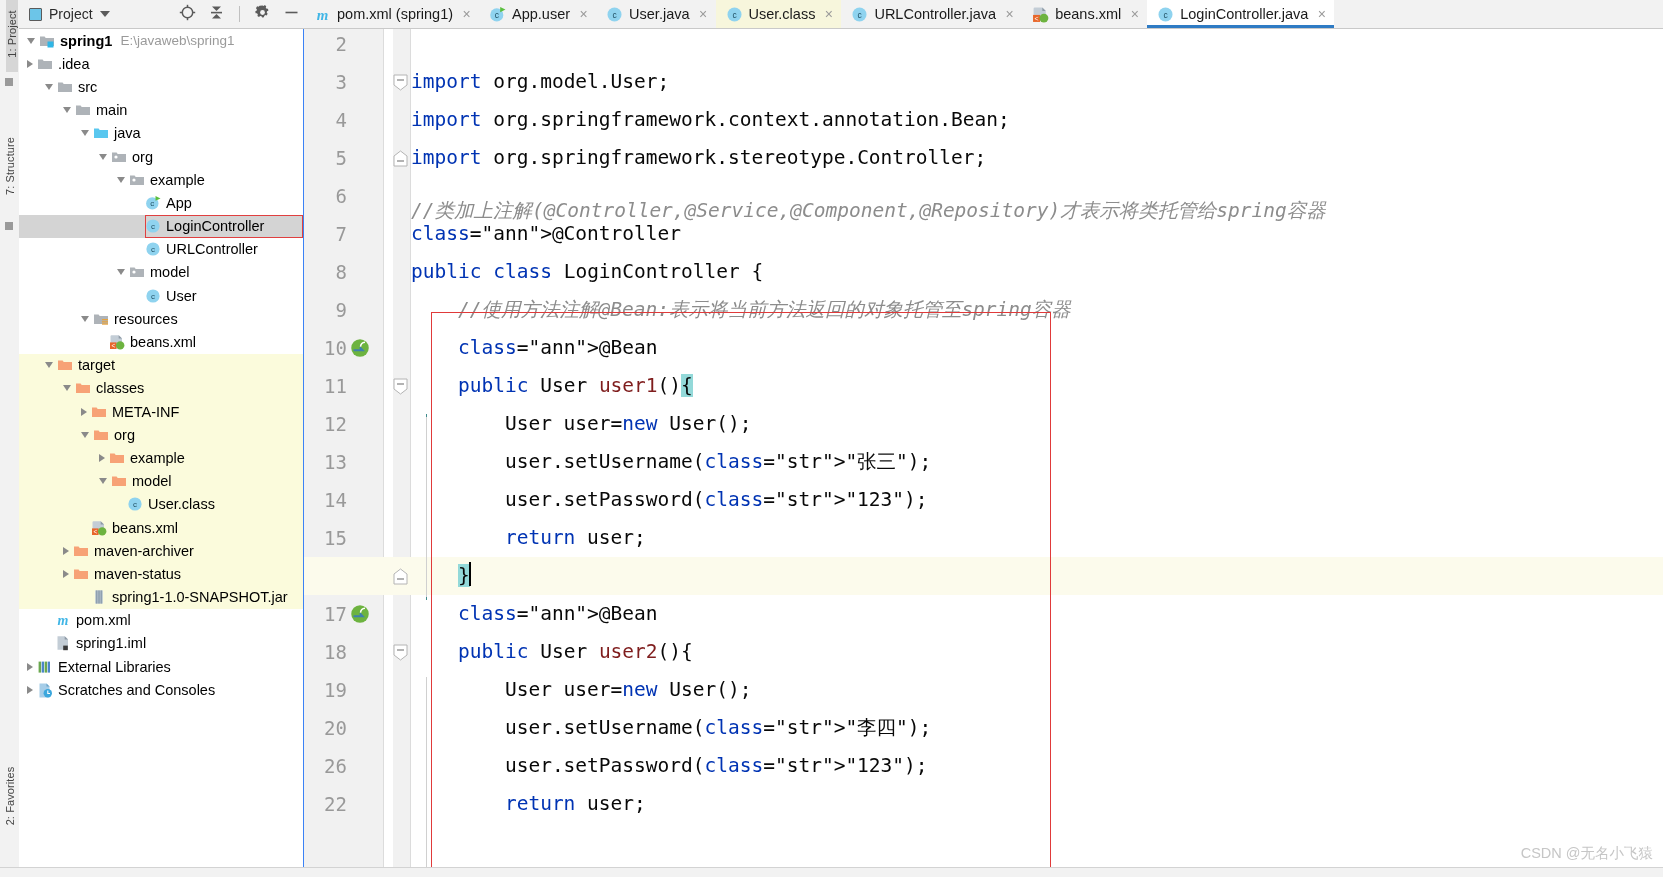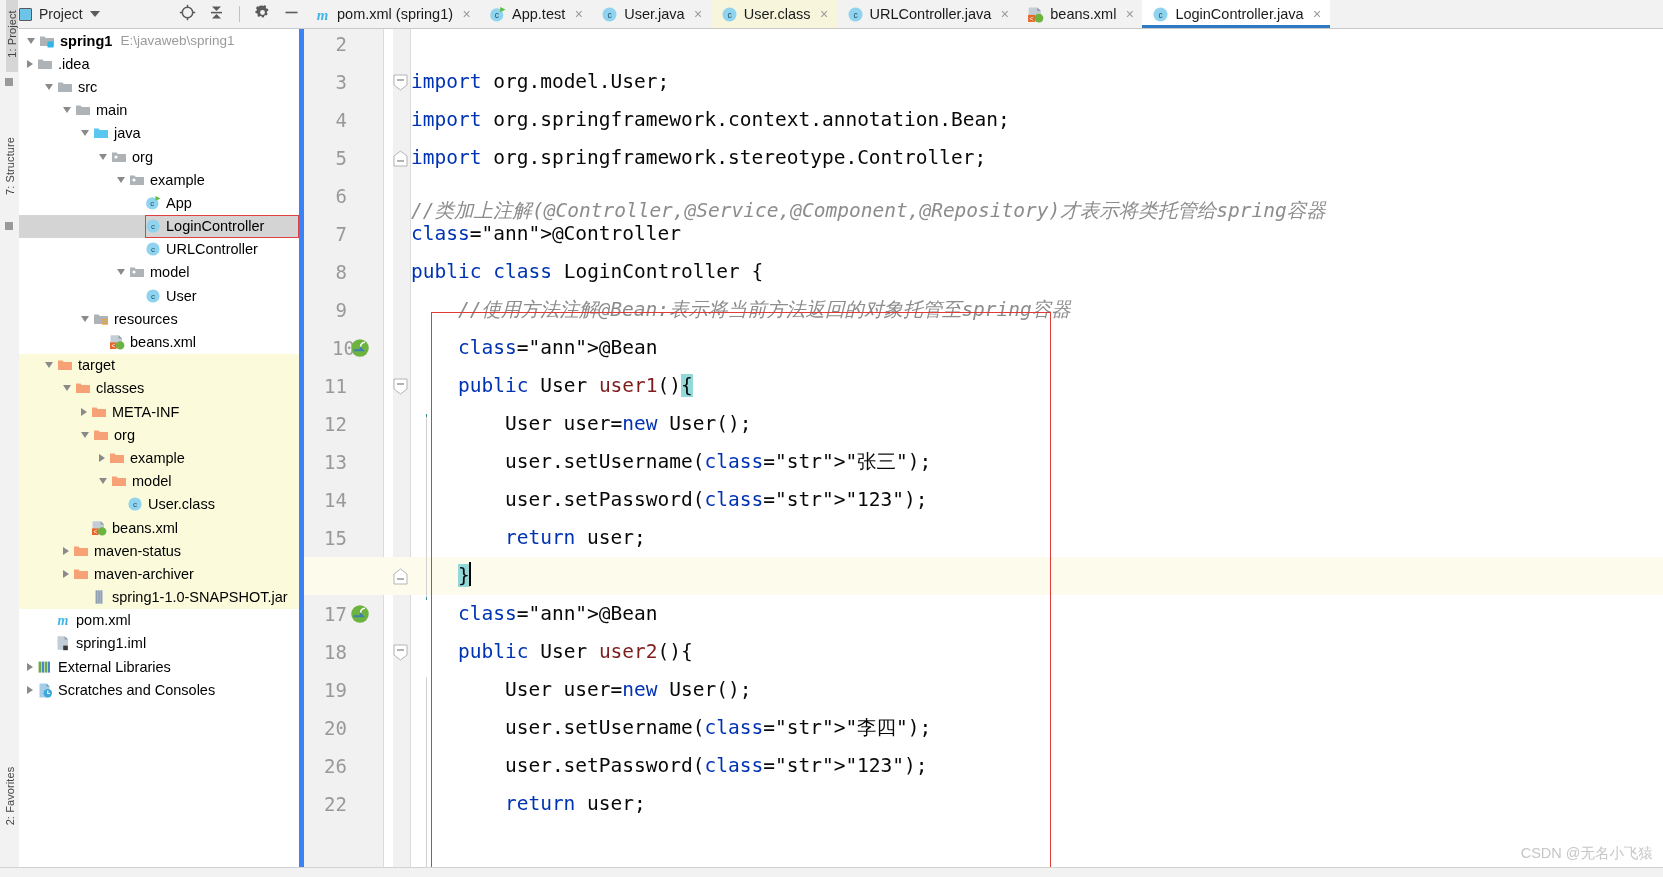--- a/index.html
+++ b/index.html
@@ -28,21 +28,21 @@
   .vsq{position:absolute;left:5px;width:8px;height:8px;background:#9a9a9a;}
 
   
   .tabbar{
     position:absolute;left:19px;top:0;width:1644px;height:29px;
     background:#f2f2f2;border-bottom:1px solid #c9c9c9;
     box-sizing:border-box;
   }
   .projhdr{
     position:absolute;left:0;top:0;width:285px;height:28px;
-    display:flex;align-items:center;box-sizing:border-box;
+    display:flex;align-items:center;padding-left:10px;box-sizing:border-box;
   }
   .projhdr .pico{
     width:13px;height:13px;border:1.6px solid #5a5a5a;background:#6cc5e8;
     margin-right:7px;box-sizing:border-box;border-radius:1px;
   }
   .projhdr .ptxt{font-size:14px;color:#2b2b2b;}
   .projhdr .pcar{
     margin-left:7px;width:0;height:0;border-left:5px solid transparent;
     border-right:5px solid transparent;border-top:6px solid #5b5b5b;
   }
@@ -64,21 +64,21 @@
   }
   .tab .tname{margin-right:8px;}
   .tab .tclose{
     font-size:14px;color:#9a9a9a;line-height:1;width:11px;text-align:center;
   }
   .ticon{width:17px;height:17px;margin-right:6px;flex:0 0 auto;display:block;}
 
   
   .tree{
     position:absolute;left:19px;top:29px;width:285px;height:848px;
-    background:#ffffff;border-right:5px solid #3b82f6;box-sizing:border-box;
+    background:#ffffff;border-right:1px solid #3b82f6;box-sizing:border-box;
     overflow:hidden;
   }
   .trow{
     position:relative;height:23.2px;display:flex;align-items:center;
     font-size:14.5px;color:#000;white-space:nowrap;box-sizing:border-box;
   }
   .trow.sel{background:#d4d4d4;}
   .trow.tgt{background:#fbfbdc;text-align:center;}
   .arr{
     width:0;height:0;flex:0 0 auto;margin-right:4px;
@@ -213,21 +213,21 @@
           </svg>
           <span class="tname">pom.xml (spring1)</span>
           <span class="tclose">×</span>
         </div>
         <div class="tab">
           <svg width="17" height="17" viewBox="0 0 16 16" class="ticon">
             <circle cx="7.3" cy="8.4" r="6.2" fill="#8fd3ef"></circle>
             <text x="7.3" y="11.4" font-size="8" text-anchor="middle" fill="#1f4f63" font-family="Liberation Sans">c</text>
             <polygon points="10.5,1 15.5,3.4 10.5,5.8" fill="#5bbf3e"></polygon>
           </svg>
-          <span class="tname">App.test</span>
+          <span class="tname">App.user</span>
           <span class="tclose">×</span>
         </div>
         <div class="tab">
           <svg width="17" height="17" viewBox="0 0 16 16" class="ticon">
             <circle cx="8" cy="8" r="6.6" fill="#8fd3ef"></circle>
             <text x="8" y="11.3" font-size="8" text-anchor="middle" fill="#1f4f63" font-family="Liberation Sans">c</text>
           </svg>
           <span class="tname">User.java</span>
           <span class="tclose">×</span>
         </div>
@@ -445,28 +445,28 @@
           <text x="4.3" y="13.8" font-size="6.5" text-anchor="middle" fill="#ffffff" font-family="Liberation Sans">&lt;</text>
           <circle cx="11.2" cy="11.4" r="4.2" fill="#6db33f"></circle>
         </svg>
         <span class="tlbl">beans.xml</span>
       </div>
       <div class="trow tgt" style="padding-left: 44px;">
         <span class="arr r"></span>
         <svg width="16" height="16" viewBox="0 0 16 16" class="ficon">
           <path d="M1 3.5h4.6l1.1 1.4H15v8.1H1z" fill="#f7a276"></path>
         </svg>
-        <span class="tlbl">maven-status</span>
+        <span class="tlbl">maven-archiver</span>
       </div>
       <div class="trow tgt" style="padding-left: 44px;">
         <span class="arr r"></span>
         <svg width="16" height="16" viewBox="0 0 16 16" class="ficon">
           <path d="M1 3.5h4.6l1.1 1.4H15v8.1H1z" fill="#f7a276"></path>
         </svg>
-        <span class="tlbl">maven-archiver</span>
+        <span class="tlbl">maven-status</span>
       </div>
       <div class="trow tgt" style="padding-left: 62px;">
         <span class="arr none"></span>
         <svg width="16" height="16" viewBox="0 0 16 16" class="ficon">
           <rect x="4.2" y="1.4" width="7.6" height="13.2" fill="#b9c6d2"></rect>
           <g stroke="#8496a6" stroke-width="0.9">
             <line x1="5.6" y1="1.4" x2="5.6" y2="14.6"></line>
             <line x1="7.2" y1="1.4" x2="7.2" y2="14.6"></line>
             <line x1="8.8" y1="1.4" x2="8.8" y2="14.6"></line>
             <line x1="10.4" y1="1.4" x2="10.4" y2="14.6"></line>
@@ -531,21 +531,21 @@
         </div>
         <div class="gutterline" style="top: 186px;">
           <span class="lnum">7</span>
         </div>
         <div class="gutterline" style="top: 224px;">
           <span class="lnum">8</span>
         </div>
         <div class="gutterline" style="top: 262px;">
           <span class="lnum">9</span>
         </div>
-        <div class="gutterline" style="top: 300px; padding-left: 8px;">
+        <div class="gutterline" style="top: 300px;">
           <span class="lnum">10</span>
           <svg width="20" height="20" viewBox="0 0 16 16" class="gicon">
             <circle cx="8" cy="8" r="7" fill="#6db33f"></circle>
             <path d="M3.5 9.8h6.6l-1.8-1.9" stroke="#3f7fb0" stroke-width="1.6" fill="none" stroke-linecap="round"></path>
             <path d="M12 3.4c-2 .2-3.4 1.6-3.6 3.5" stroke="#ffffff" stroke-width="1.2" fill="none"></path>
           </svg>
         </div>
         <div class="gutterline" style="top: 338px;">
           <span class="lnum">11</span>
         </div>

